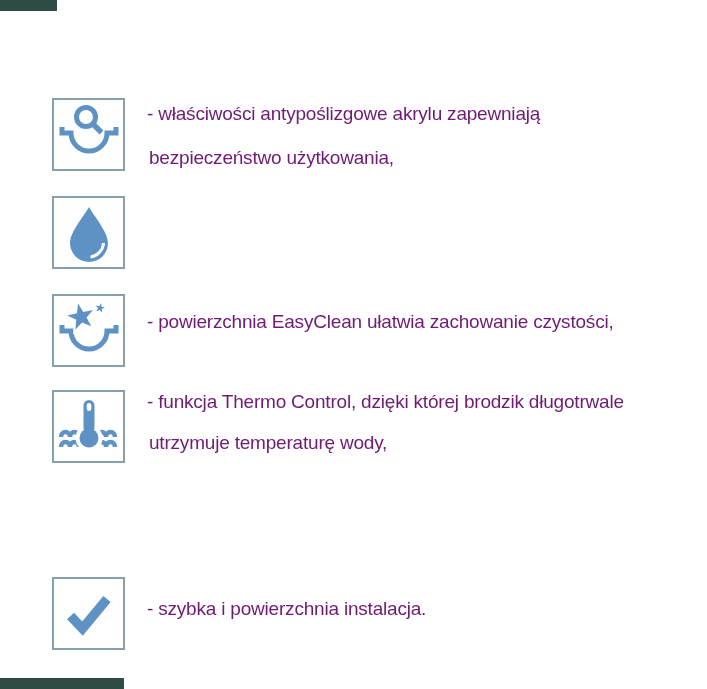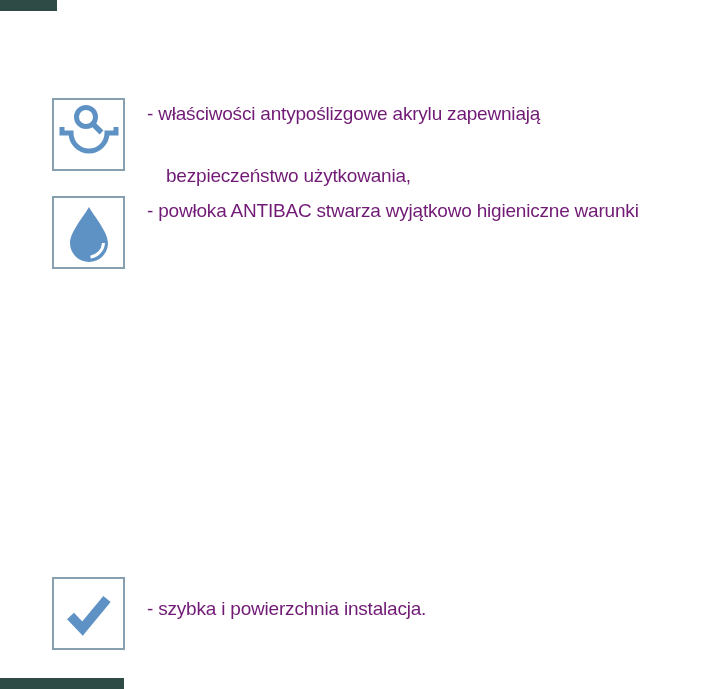--- a/index.html
+++ b/index.html
@@ -34,21 +34,21 @@
   .icon-box svg { display: block; }
 
   .line {
     position: absolute;
     white-space: nowrap;
     font-size: 19px;
     letter-spacing: -0.2px;
     color: #701a75;
   }
   .l1 { left: 95px; }
-  .l2 { left: 114px; margin-top: 18px; }
+  .l2 { left: 97px; }
 </style>
 </head>
 <body>
 
 <div class="canvas">
 
   <div class="corner-bar top"></div>
   <div class="corner-bar bottom"></div>
 
   <div class="row" style="top:98px">
@@ -65,24 +65,49 @@
     <div class="line l2" style="top:49px">bezpieczeństwo użytkowania,</div>
   </div>
 
   <div class="row" style="top:196px">
     <div class="icon-box">
       <svg width="64" height="64" viewBox="0 0 64 64">
         <path d="M32 6 C27 15 13 31 13 42 a19 19 0 0 0 38 0 C51 31 37 15 32 6 Z" fill="#5e92c5"></path>
         <path d="M46.5 42 a15 15 0 0 1 -13 14" fill="none" stroke="#ffffff" stroke-width="3"></path>
       </svg>
     </div>
-    <div class="line l1" style="top:4px">- powłoka ANTIBAC stwarza wyjątkowo higieniczne warunki</div>
   </div>
 
+  <div class="row" style="top:294px">
+    <div class="icon-box">
+      <svg width="64" height="64" viewBox="0 0 64 64">
+        <path d="M5 26 v6 h9 a18 18 0 0 0 36 0 h9 v-6" fill="none" stroke="#5e92c5" stroke-width="5"></path>
+        <polygon points="0,-12 2.82,-3.88 11.41,-3.71 4.57,1.48 7.05,9.71 0,4.8 -7.05,9.71 -4.57,1.48 -11.41,-3.71 -2.82,-3.88" transform="translate(24,18) rotate(-12) scale(1.62)" fill="#ffffff"></polygon>
+        <polygon points="0,-12 2.82,-3.88 11.41,-3.71 4.57,1.48 7.05,9.71 0,4.8 -7.05,9.71 -4.57,1.48 -11.41,-3.71 -2.82,-3.88" transform="translate(24,18) rotate(-12) scale(1.15)" fill="#5e92c5"></polygon>
+        <polygon points="0,-12 2.82,-3.88 11.41,-3.71 4.57,1.48 7.05,9.71 0,4.8 -7.05,9.71 -4.57,1.48 -11.41,-3.71 -2.82,-3.88" transform="translate(43,9) rotate(12) scale(0.42)" fill="#5e92c5"></polygon>
+      </svg>
+    </div>
+    <div class="line l1" style="top:17px">- powierzchnia EasyClean ułatwia zachowanie czystości,</div>
+  </div>
 
+  <div class="row" style="top:390px">
+    <div class="icon-box">
+      <svg width="64" height="64" viewBox="0 0 64 64">
+        <path d="M4 42 a4.5 5 0 0 1 9 0 a4.5 5 0 0 1 9 0 a4.5 5 0 0 1 9 0 a4.5 5 0 0 1 9 0 a4.5 5 0 0 1 9 0 a4.5 5 0 0 1 9 0" fill="none" stroke="#5e92c5" stroke-width="4.5"></path>
+        <path d="M4 52 a4.5 5 0 0 1 9 0 a4.5 5 0 0 1 9 0 a4.5 5 0 0 1 9 0 a4.5 5 0 0 1 9 0 a4.5 5 0 0 1 9 0 a4.5 5 0 0 1 9 0" fill="none" stroke="#5e92c5" stroke-width="4.5"></path>
+        <circle cx="32" cy="43" r="13.5" fill="#ffffff"></circle>
+        <rect x="23" y="2" width="18" height="40" rx="9" fill="#ffffff"></rect>
+        <rect x="26.5" y="5" width="11" height="33" rx="5.5" fill="#5e92c5"></rect>
+        <rect x="29.75" y="8" width="4.5" height="8" rx="2.25" fill="#ffffff"></rect>
+        <circle cx="32" cy="43" r="9.5" fill="#5e92c5"></circle>
+      </svg>
+    </div>
+    <div class="line l1" style="top:1px">- funkcja Thermo Control, dzięki której brodzik długotrwale</div>
+    <div class="line l2" style="top:42px">utrzymuje temperaturę wody,</div>
+  </div>
 
 
   <div class="row" style="top:577px">
     <div class="icon-box">
       <svg width="64" height="64" viewBox="0 0 64 64">
         <polyline points="13.5,34 25.5,46.5 50,17" fill="none" stroke="#5e92c5" stroke-width="9.5" stroke-linecap="butt" stroke-linejoin="miter"></polyline>
       </svg>
     </div>
     <div class="line l1" style="top:21px">- szybka i powierzchnia instalacja.</div>
   </div>

